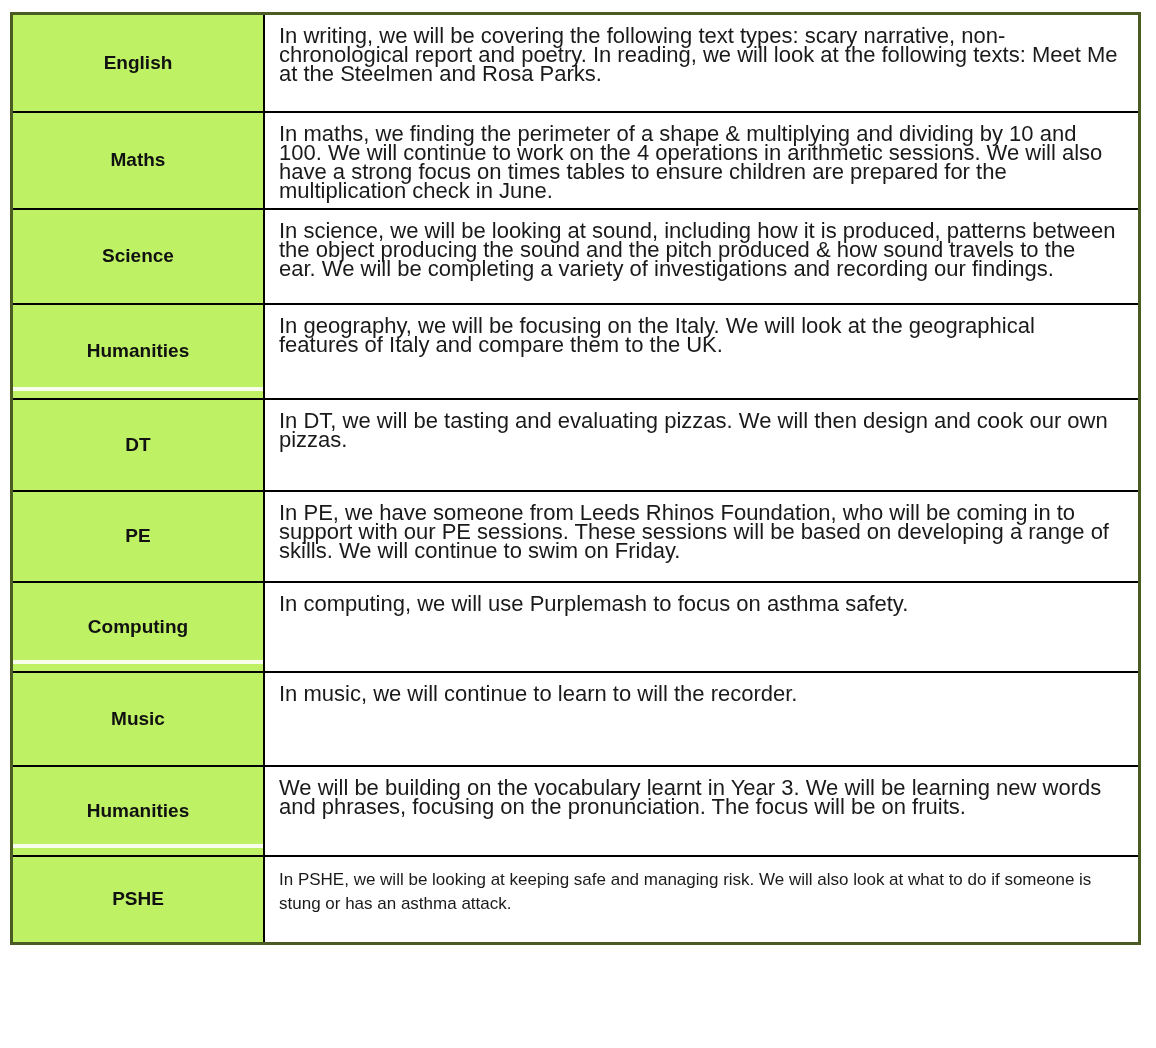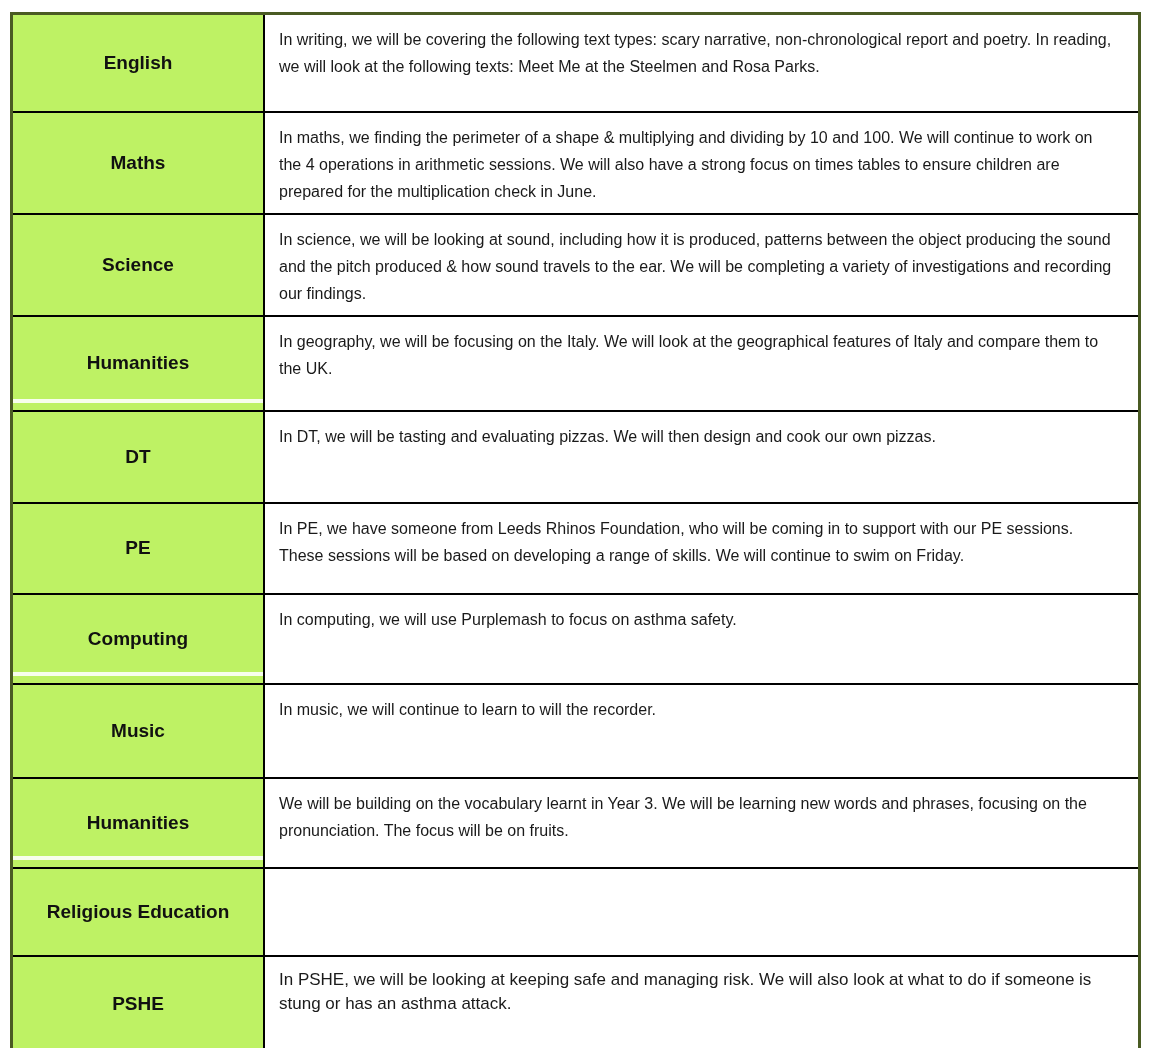--- a/index.html
+++ b/index.html
@@ -47,22 +47,22 @@
     position: absolute;
     left: 0;
     right: 0;
     bottom: 7px;
     height: 4px;
     background: rgba(255, 255, 255, 0.88);
   }
   td.desc {
     vertical-align: top;
     padding: 11px 20px 8px 14px;
-    font-size: 16px;
-    line-height: 27px;
+    font-size: 22px;
+    line-height: 19px;
     color: #1a1a1a;
     background: #ffffff;
   }
   td.desc.alt-font {
     font-size: 17px;
     line-height: 24px;
   }
   
   tr:nth-child(1)  { height: 98px; }
   tr:nth-child(2)  { height: 95px; }
@@ -149,28 +149,20 @@
       <tr>
         <th class="subject stripe">
           <span>Humanities</span>
         </th>
         <td class="desc">
           <span>We will be building on the vocabulary learnt in Year 3. We will be learning new words and phrases, focusing on the pronunciation. The focus will be on fruits.</span>
         </td>
       </tr>
       <tr>
         <th class="subject">
-          <span>Religious Education</span>
-        </th>
-        <td class="desc">
-          <span></span>
-        </td>
-      </tr>
-      <tr>
-        <th class="subject">
           <span>PSHE</span>
         </th>
         <td class="desc alt-font">
           <span>In PSHE, we will be looking at keeping safe and managing risk. We will also look at what to do if someone is stung or has an asthma attack.</span>
         </td>
       </tr>
     </tbody>
   </table>
 </div>
 

